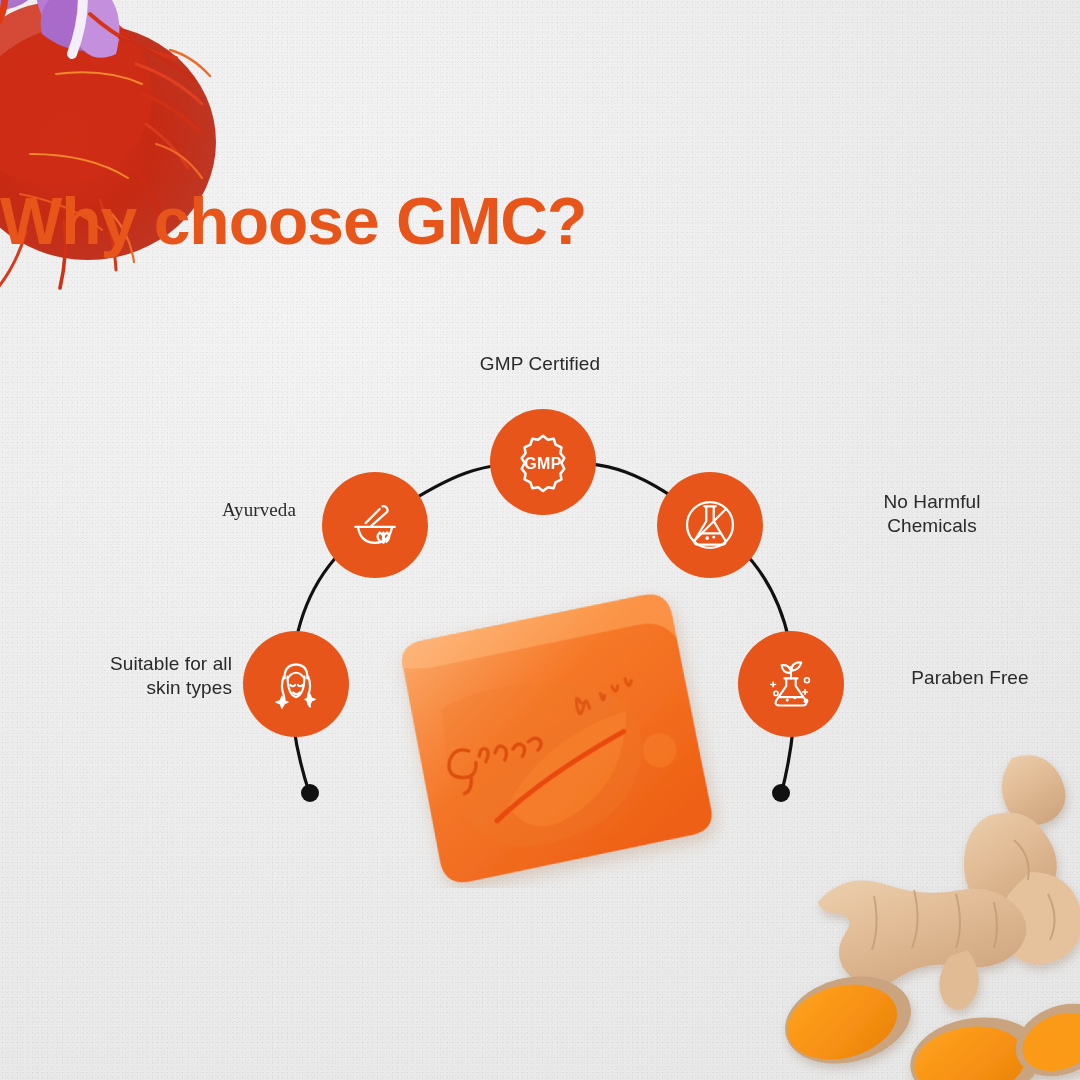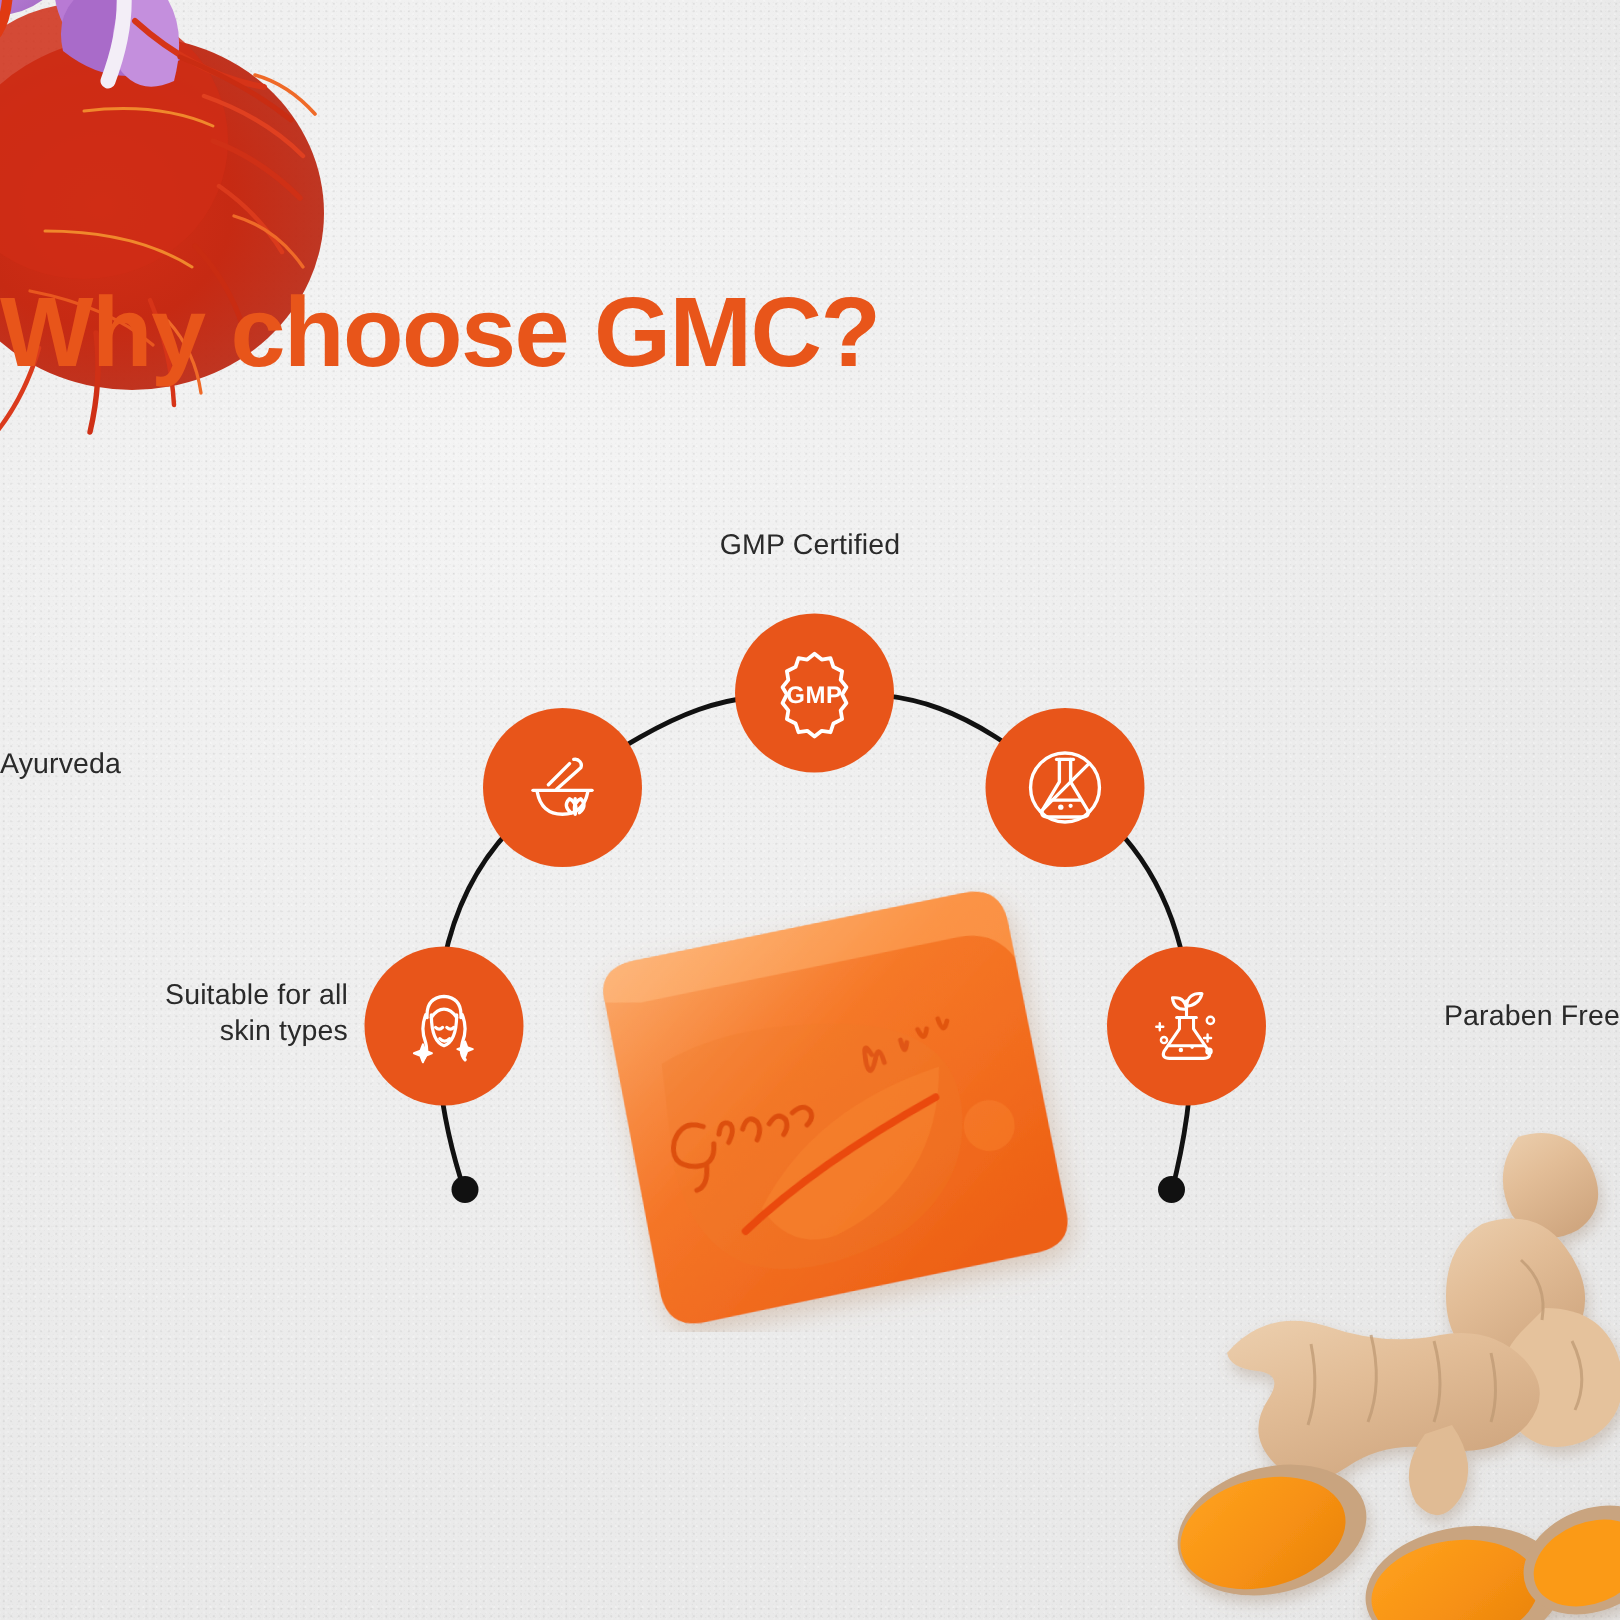--- a/index.html
+++ b/index.html
@@ -300,27 +300,29 @@
         <path d="M47 38 l0 5 M44.5 40.5 l5 0" stroke-width="1.7"></path>
         <circle cx="49" cy="28" r="2.6" stroke-width="1.7"></circle>
         <circle cx="16" cy="42" r="2.2" stroke-width="1.7"></circle>
         <circle cx="48" cy="50" r="1.8" stroke-width="1.7"></circle>
       </g>
     </svg>
   </div>
 
   <div class="feat-label" style="left:0; top:352px; width:1080px; text-align:center;">GMP Certified</div>
 
-  <div class="feat-label" style="left:0; top:498px; width:296px; ">Ayurveda</div>
-
+  <div class="feat-label" style="left:0; top:498px; width:296px; text-align:right;font-family:Liberation Serif, serif;">Ayurveda</div>
+
+  <div class="feat-label" style="left:784px; top:490px; width:296px; text-align:center;">No Harmful
+Chemicals</div>
 
   <div class="feat-label" style="left:0px; top:652px; width:232px; text-align:right;">Suitable for all
 skin types</div>
 
-  <div class="feat-label" style="left:860px; top:666px; width:220px; text-align:right;">Paraben Free</div>
+  <div class="feat-label" style="left:860px; top:666px; width:220px; text-align:center;">Paraben Free</div>
 
   <div class="headline">Why choose GMC?</div>
 
   <div class="saffron">
     <svg viewBox="0 0 300 360" width="300" height="360">
       <defs>
         <radialGradient id="saffronMass" cx="42%" cy="48%" r="62%">
           <stop offset="0%" stop-color="#d42f17"></stop>
           <stop offset="55%" stop-color="#c62a13"></stop>
           <stop offset="100%" stop-color="#b8240f" stop-opacity=".9"></stop>

